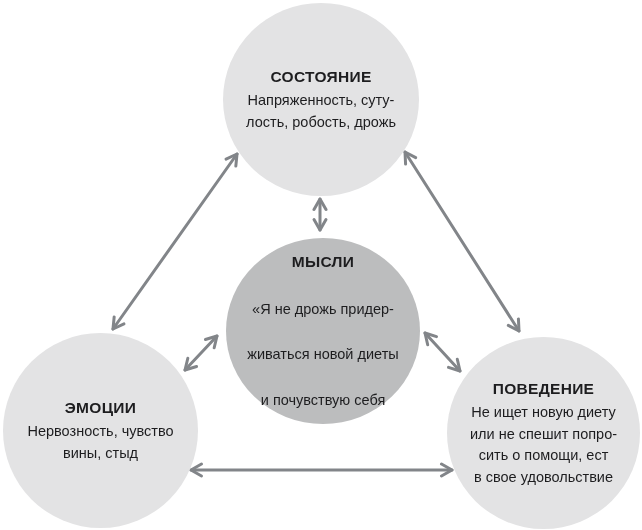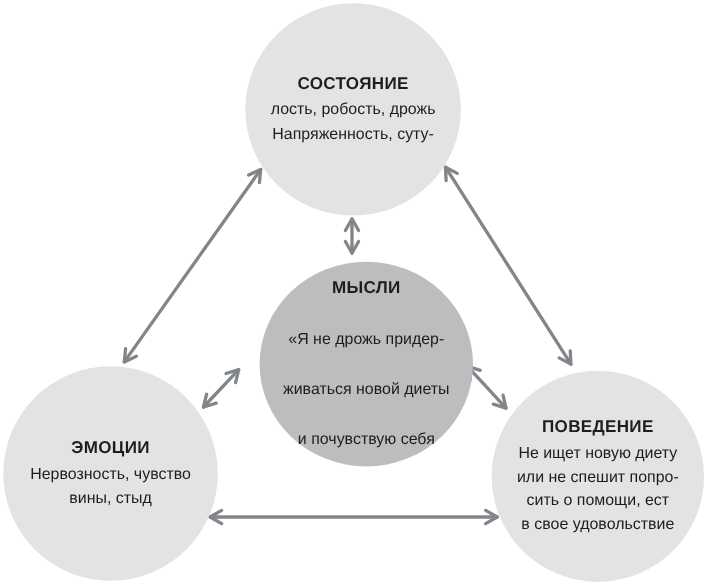--- a/index.html
+++ b/index.html
@@ -81,25 +81,25 @@
     <line class="arrow-line" x1="320" y1="199" x2="320" y2="230" marker-start="url(#ah)" marker-end="url(#ah)"></line>
     <line class="arrow-line" x1="237" y1="154" x2="113" y2="329" marker-start="url(#ah)" marker-end="url(#ah)"></line>
     <line class="arrow-line" x1="405" y1="152" x2="519" y2="331" marker-start="url(#ah)" marker-end="url(#ah)"></line>
     <line class="arrow-line" x1="217" y1="336" x2="185" y2="370" marker-start="url(#ah)" marker-end="url(#ah)"></line>
     <line class="arrow-line" x1="425" y1="333" x2="460" y2="371" marker-start="url(#ah)" marker-end="url(#ah)"></line>
     <line class="arrow-line" x1="191" y1="470" x2="452" y2="470" marker-start="url(#ah)" marker-end="url(#ah)"></line>
   </svg>
 
   <div class="node light" style="left:223px; top:3px; width:196px; height:193px;">
     <div class="node-title">СОСТОЯНИЕ</div>
+    <div class="node-line">Напряженность, суту-</div>
     <div class="node-line">лость, робость, дрожь</div>
-    <div class="node-line">Напряженность, суту-</div>
   </div>
 
-  <div class="node dark" style="left:236px; top:238px; width:194px; height:186px;gap:24px;">
+  <div class="node dark" style="left:226px; top:238px; width:194px; height:186px;gap:24px;">
     <div class="node-title">МЫСЛИ</div>
     <div class="node-line">«Я не дрожь придер-</div>
     <div class="node-line">живаться новой диеты</div>
     <div class="node-line">и почувствую себя</div>
   </div>
 
   <div class="node light" style="left:3px; top:333px; width:195px; height:195px;">
     <div class="node-title">ЭМОЦИИ</div>
     <div class="node-line">Нервозность, чувство</div>
     <div class="node-line">вины, стыд</div>

